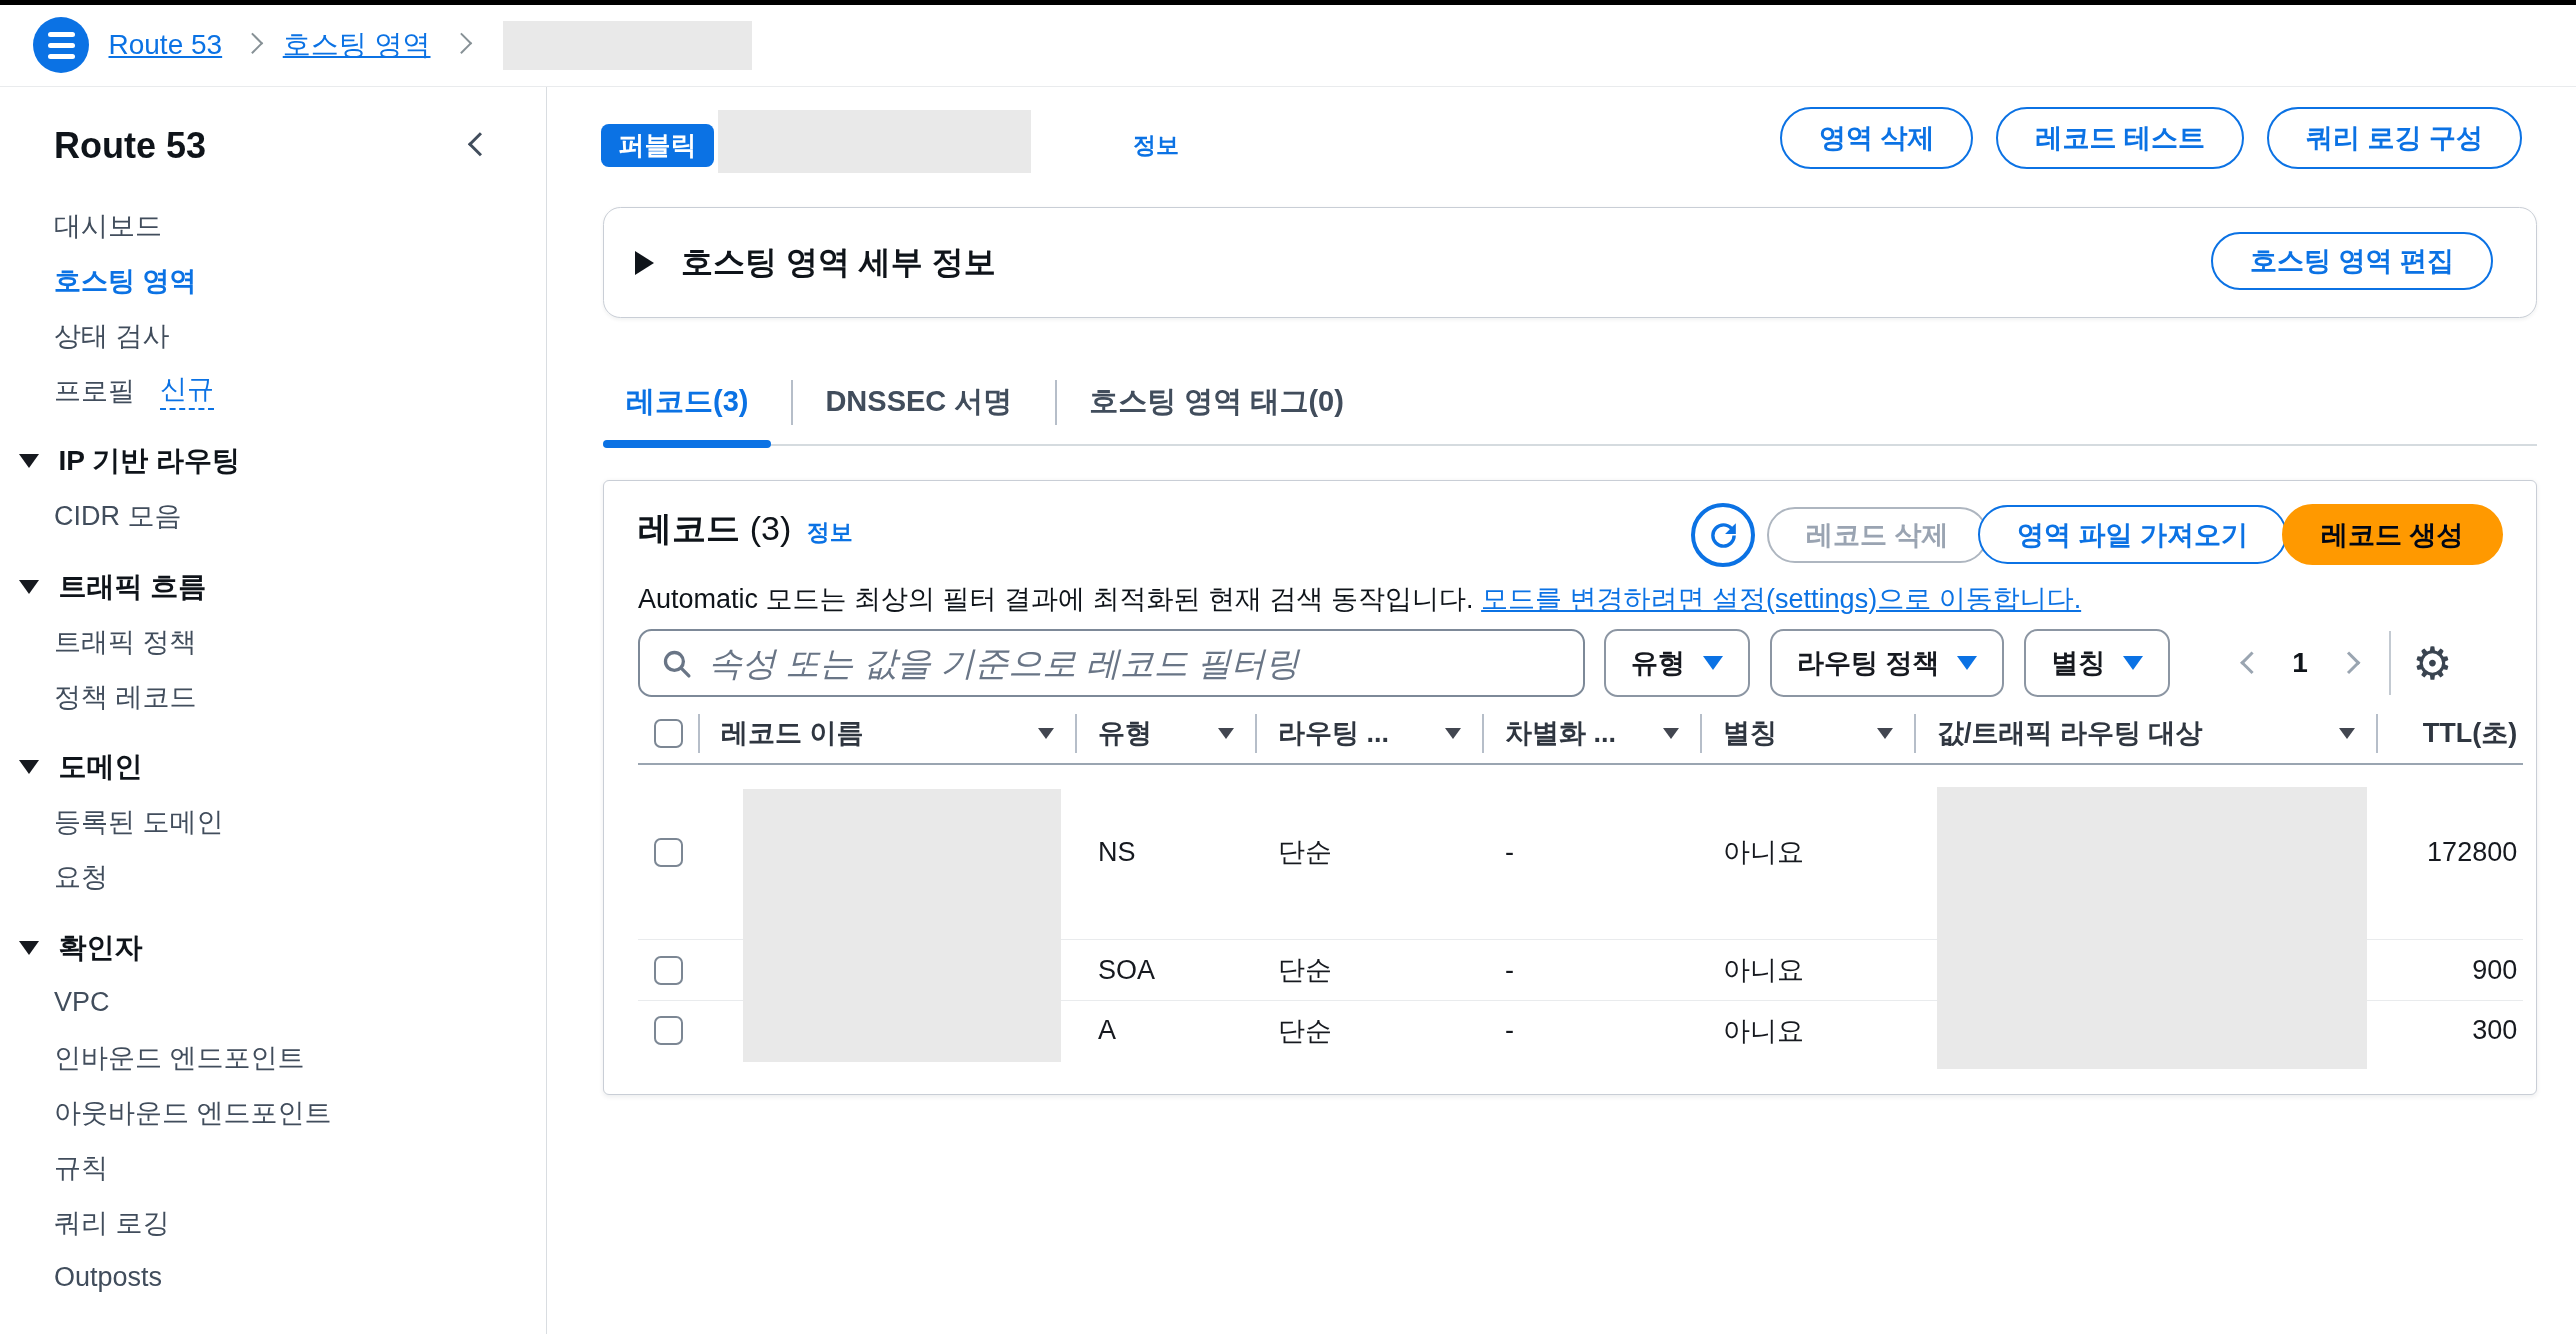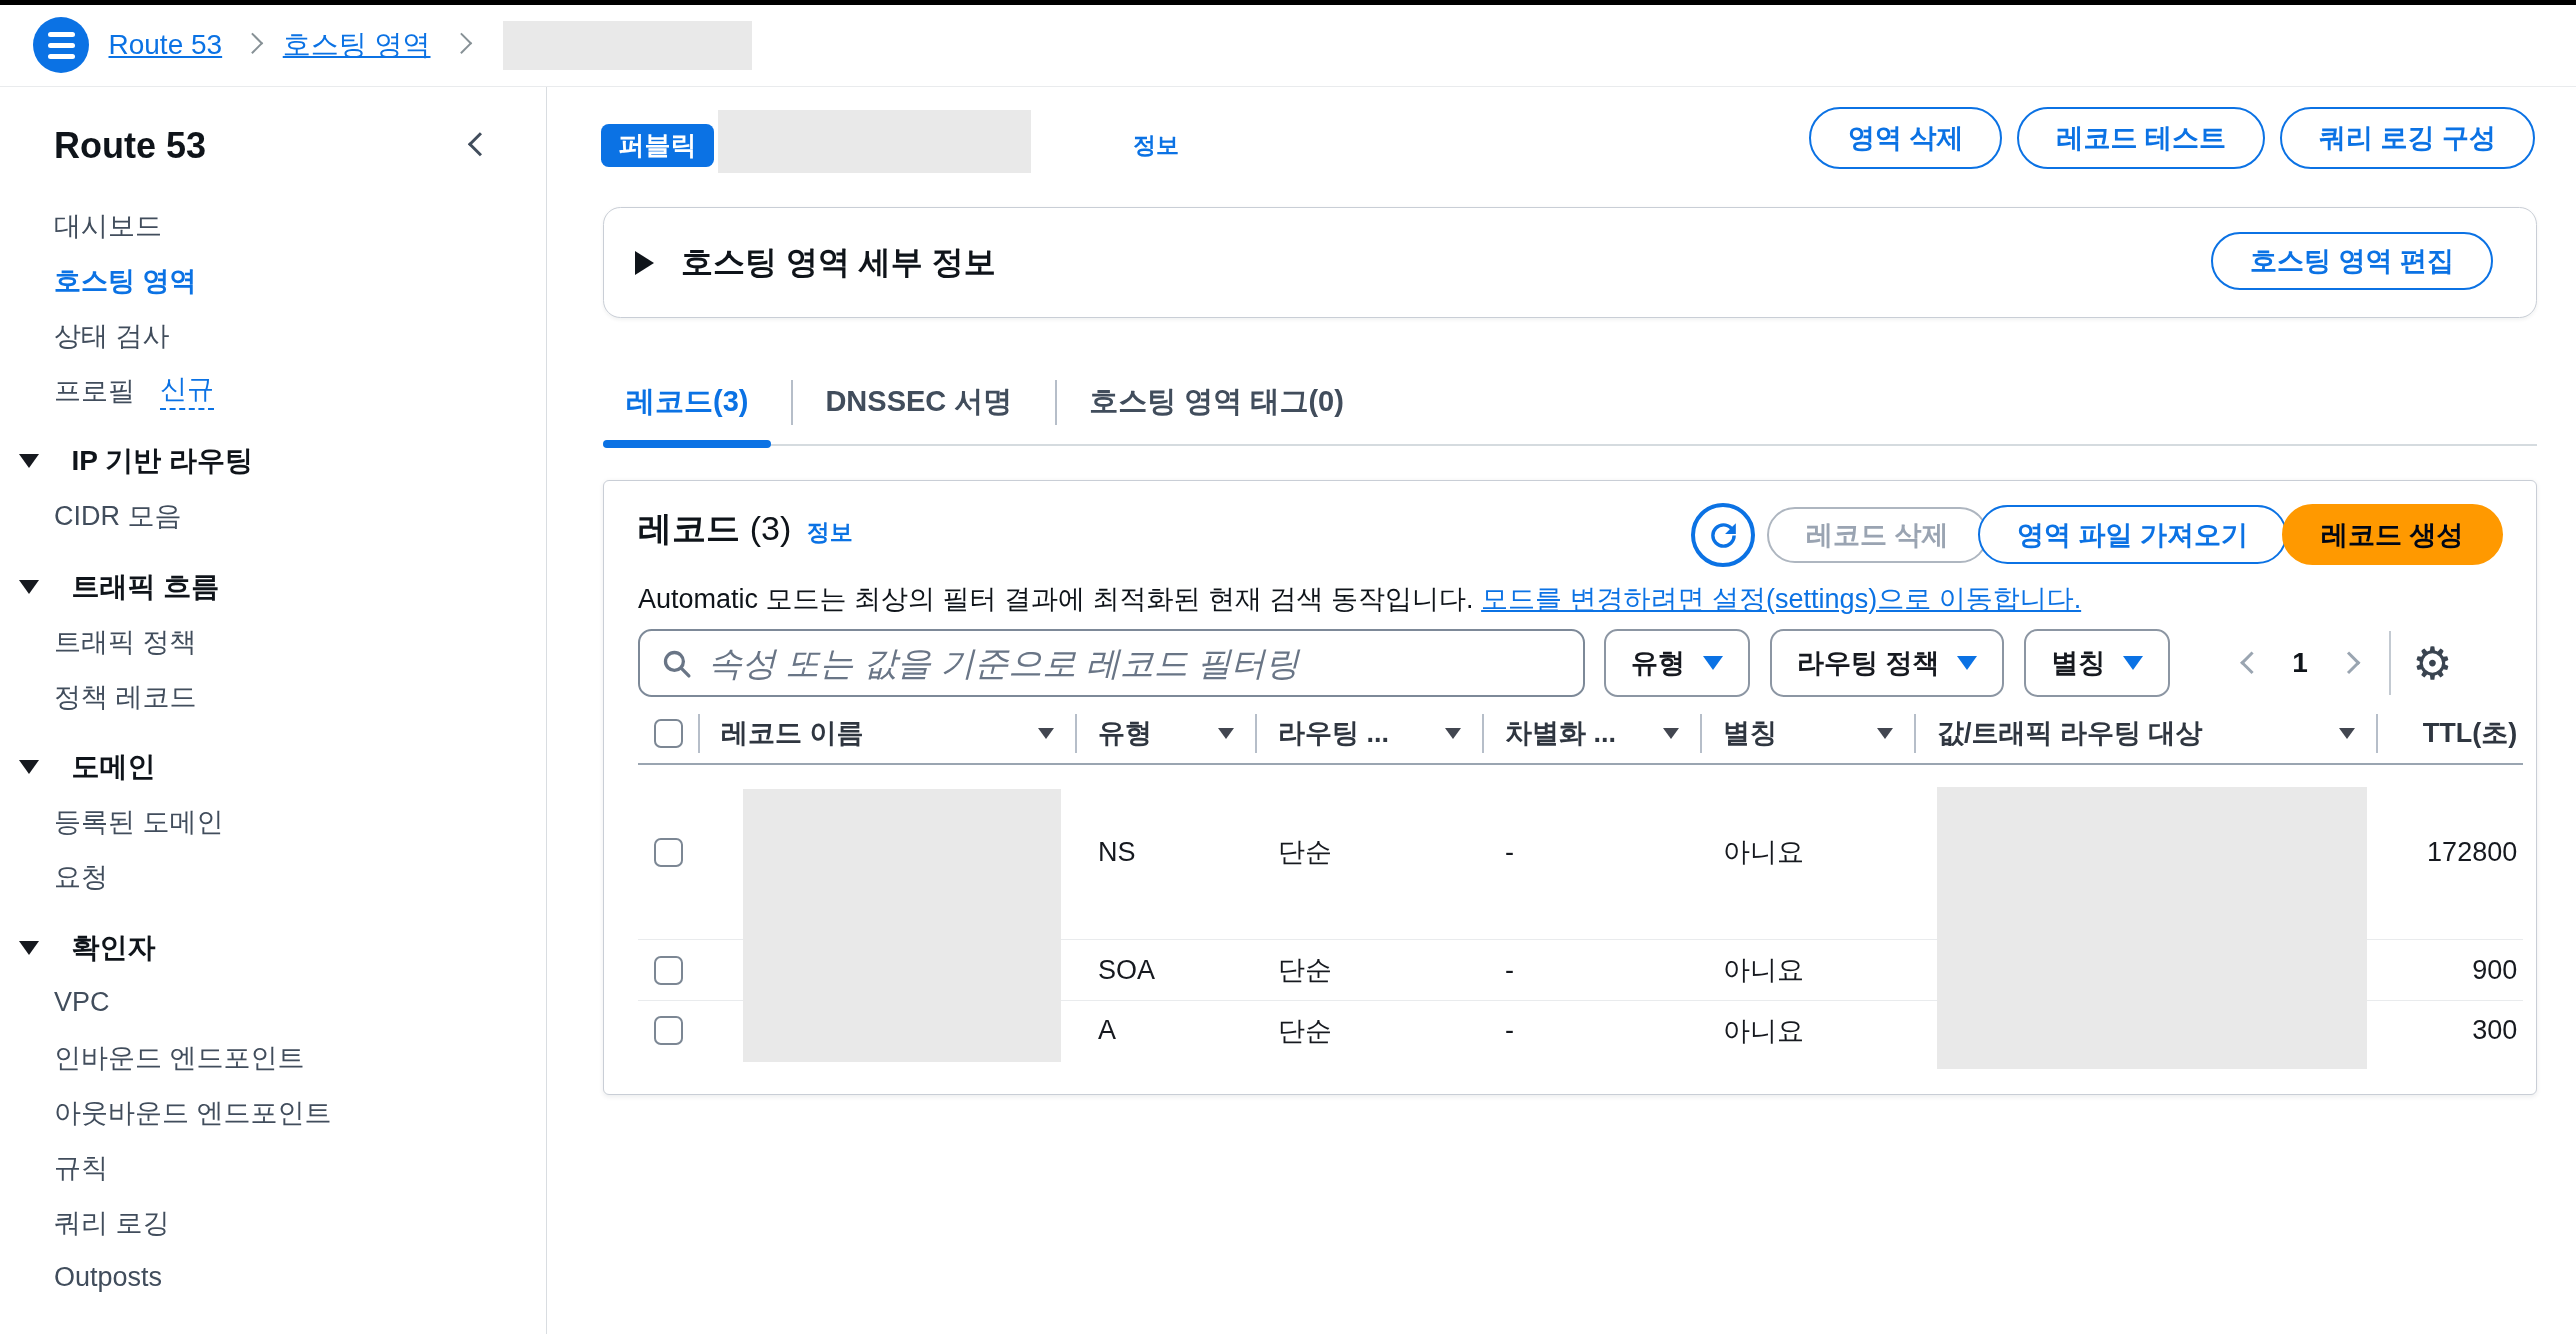--- a/index.html
+++ b/index.html
@@ -29,30 +29,30 @@
   .sidebar { position:absolute; left:0; top:87px; width:547px; height:1248px; background:#fff;
     border-right:1.9px solid #d9dde1; }
   .side-title-row { margin:35px 54px 0 54px; height:47px; display:flex; align-items:center; justify-content:space-between; }
   .side-title { font-size:36px; font-weight:700; color:#0f141a; }
   .side-collapse { background:none; border:none; cursor:pointer; padding:3.9px; }
   .side-collapse .chev { width:16.5px; height:16.5px; border-color:#414d5c; border-width:3.9px; }
   .side-nav { margin-top:29px; }
   .nav-item { height:55px; display:flex; align-items:center; padding-left:54px; font-size:27px; color:#414d5c; cursor:pointer; }
   .nav-item.active { color:#0b72e4; font-weight:700; }
   .nav-badge { color:#0b72e4; margin-left:25px; border-bottom:2.9px dashed #0b72e4; padding-bottom:1.9px; cursor:pointer; }
-  .nav-section { height:55px; margin-top:15.6px; display:flex; align-items:center; padding-left:18.5px; gap:33px;
+  .nav-section { height:55px; margin-top:15.6px; display:flex; align-items:center; padding-left:18.5px; gap:20px;
     font-size:28px; font-weight:700; color:#0f141a; cursor:pointer; }
   .tri-down-s { width:0; height:0; border-left:10.7px solid transparent; border-right:10.7px solid transparent; border-top:14.6px solid #16191f; }
 
   
   .zone-badge { position:absolute; left:601px; top:124px; height:43px; padding:0 17.5px; border-radius:7.8px;
     background:#0b72e4; color:#fff; font-size:26px; font-weight:700; display:flex; align-items:center;font-family:Liberation Serif, serif; }
   .zone-redaction { position:absolute; left:718px; top:110px; width:313px; height:63px; background:#e9e9e9; }
   .zone-info { position:absolute; left:1133px; top:130px; color:#0b72e4; font-size:23px; font-weight:700; cursor:pointer; }
-  .zone-actions { position:absolute; right:41px; top:107px; display:flex; gap:15px; }
+  .zone-actions { position:absolute; right:54px; top:107px; display:flex; gap:23px; }
   .pill { display:flex; align-items:center; justify-content:center; border-radius:39px; background:#fff;
     border:2.9px solid #0b72e4; color:#0b72e4; font-size:27px; font-weight:700; padding:0 37px; height:62px; cursor:pointer; white-space:nowrap; }
   .pill.disabled { border-color:#aeb6c0; color:#9aa4b2; cursor:default; }
   .pill.orange { background:#ff9900; border-color:#ff9900; color:#000716; }
 
   
   .details-panel { position:absolute; left:603px; top:207px; width:1934px; height:111px;
     border:1.9px solid #c9ced6; border-radius:17.5px; background:#fff; display:flex; align-items:center; padding:0 31px;
     box-shadow:0 1.9px 3.9px rgba(0,28,36,.06); }
   .disclosure { background:none; border:none; cursor:pointer; display:flex; align-items:center; }

